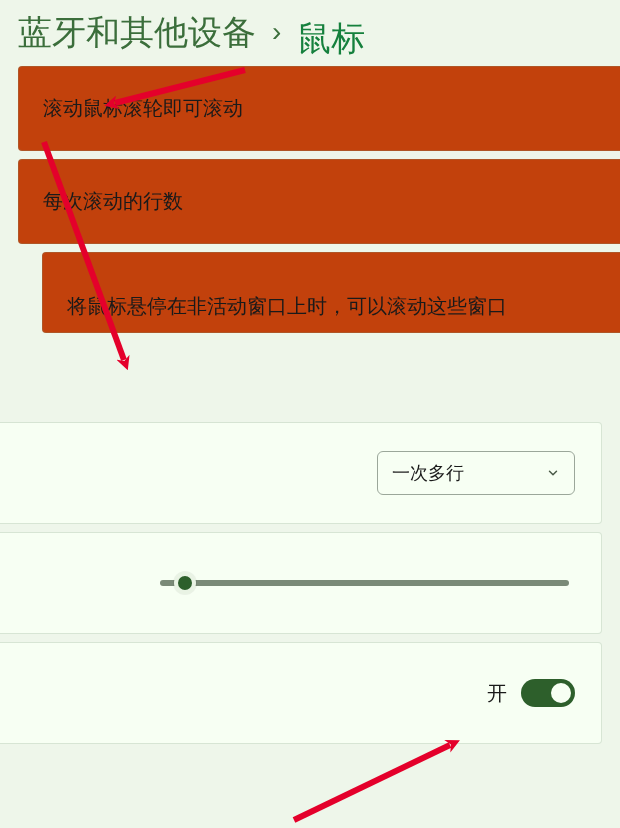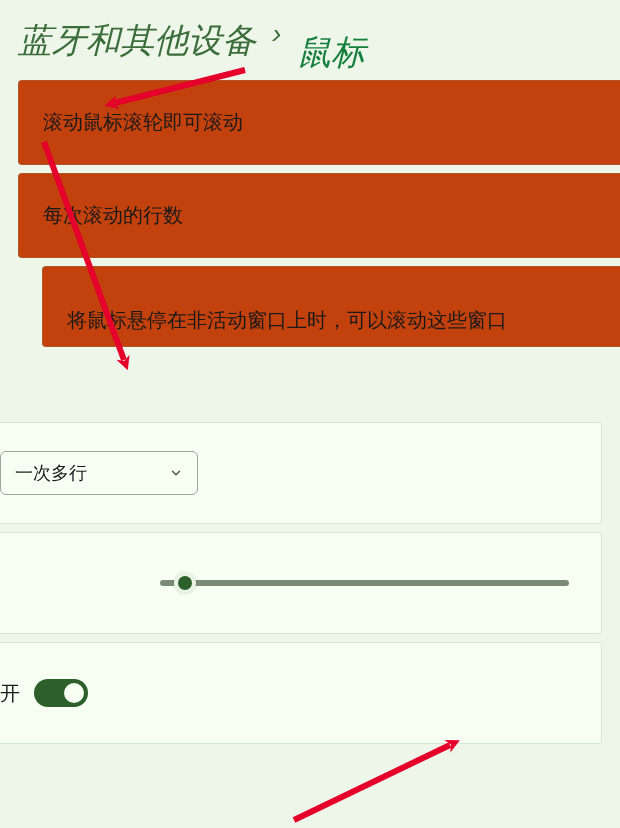--- a/index.html
+++ b/index.html
@@ -15,25 +15,25 @@
     
     .top-section {
       background: #eef6ea;
       padding: 0;
       height: 412px;
       position: relative;
     }
 
     .breadcrumb {
       display: flex;
+      align-items: center;
       gap: 16px;
-      padding: 18px 18px 4px 18px;
+      padding: 4px 18px 4px 18px;
       font-size: 34px;
       color: #2b5a2b;
-      font-style: italic;
     }
     .breadcrumb-item {
       color: #3b6e3b;
       cursor: pointer;
     }
     .breadcrumb-sep {
       color: #3b6e3b;
       font-size: 28px;
       padding-bottom: 2px;
     }
@@ -82,20 +82,21 @@
       background: #f7fff3;
       border: 1px solid rgba(120,150,120,0.25);
       border-radius: 4px;
       border-left: none;
       border-top-left-radius: 0;
       border-bottom-left-radius: 0;
       margin: 0 18px 8px 0;
       height: 102px;
       display: flex;
       align-items: center;
+      justify-content: flex-end;
       padding: 0 26px 0 0;
     }
 
     
     .dropdown {
       border: 1px solid #9ba79a;
       border-radius: 6px;
       background: #f7fff3;
       height: 44px;
       min-width: 198px;

